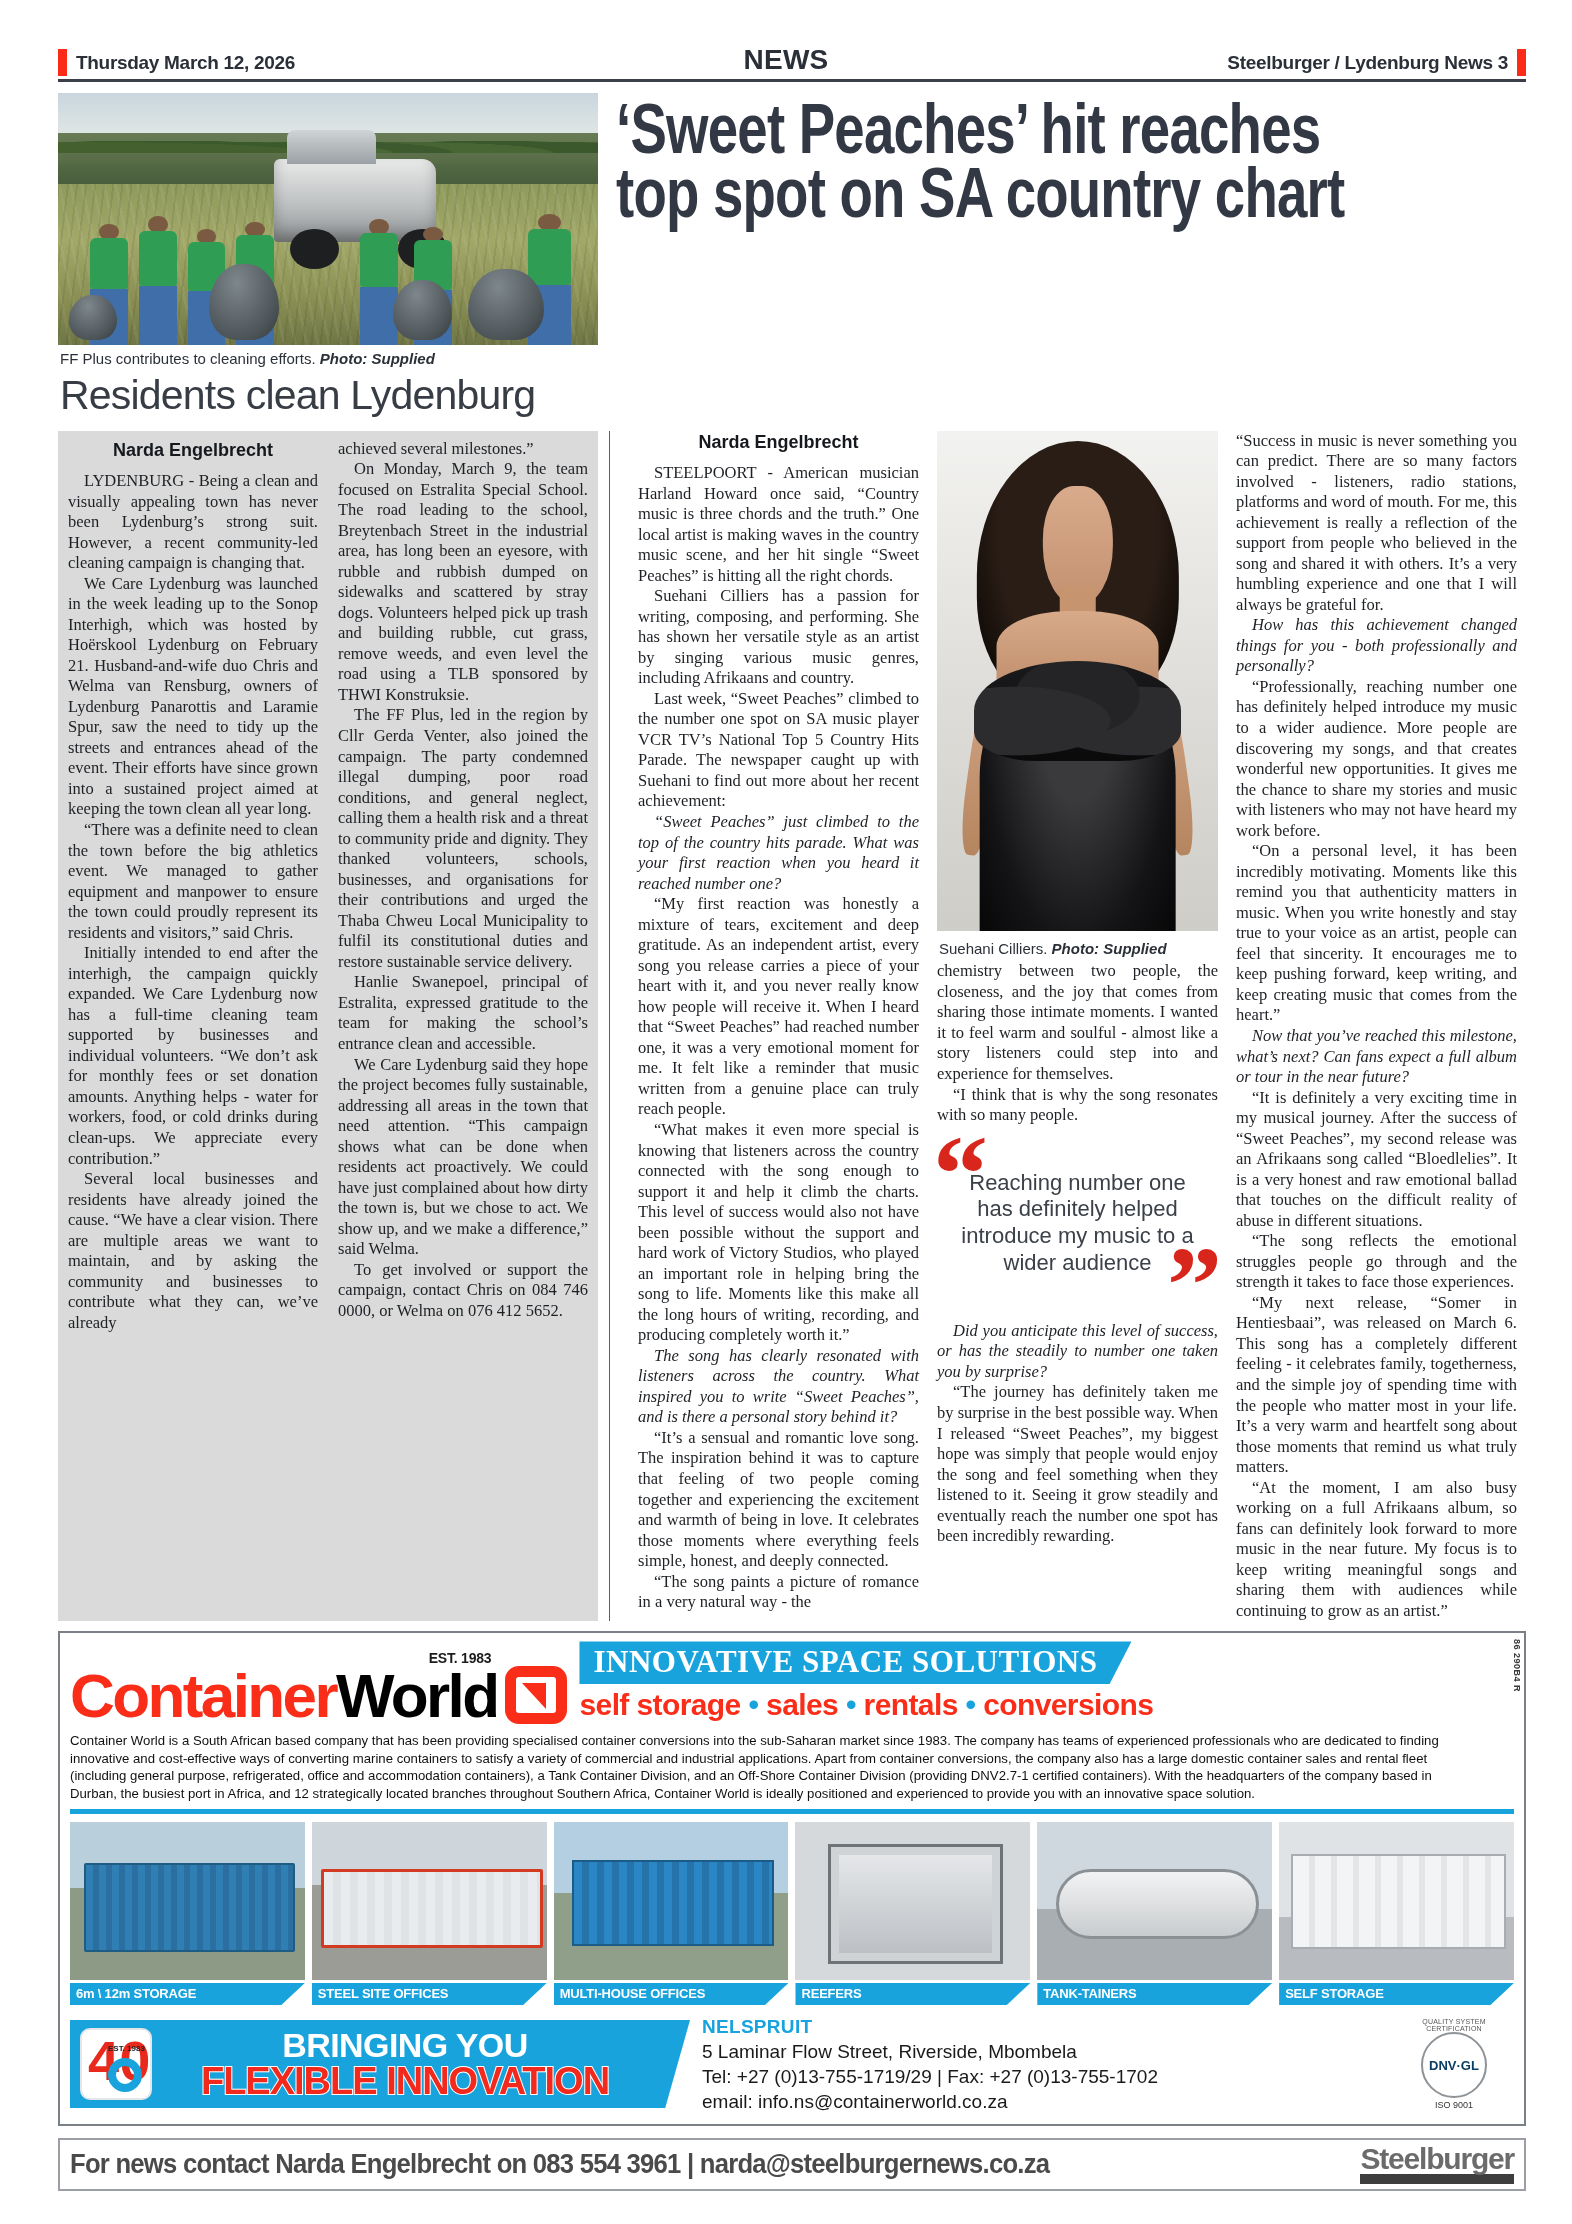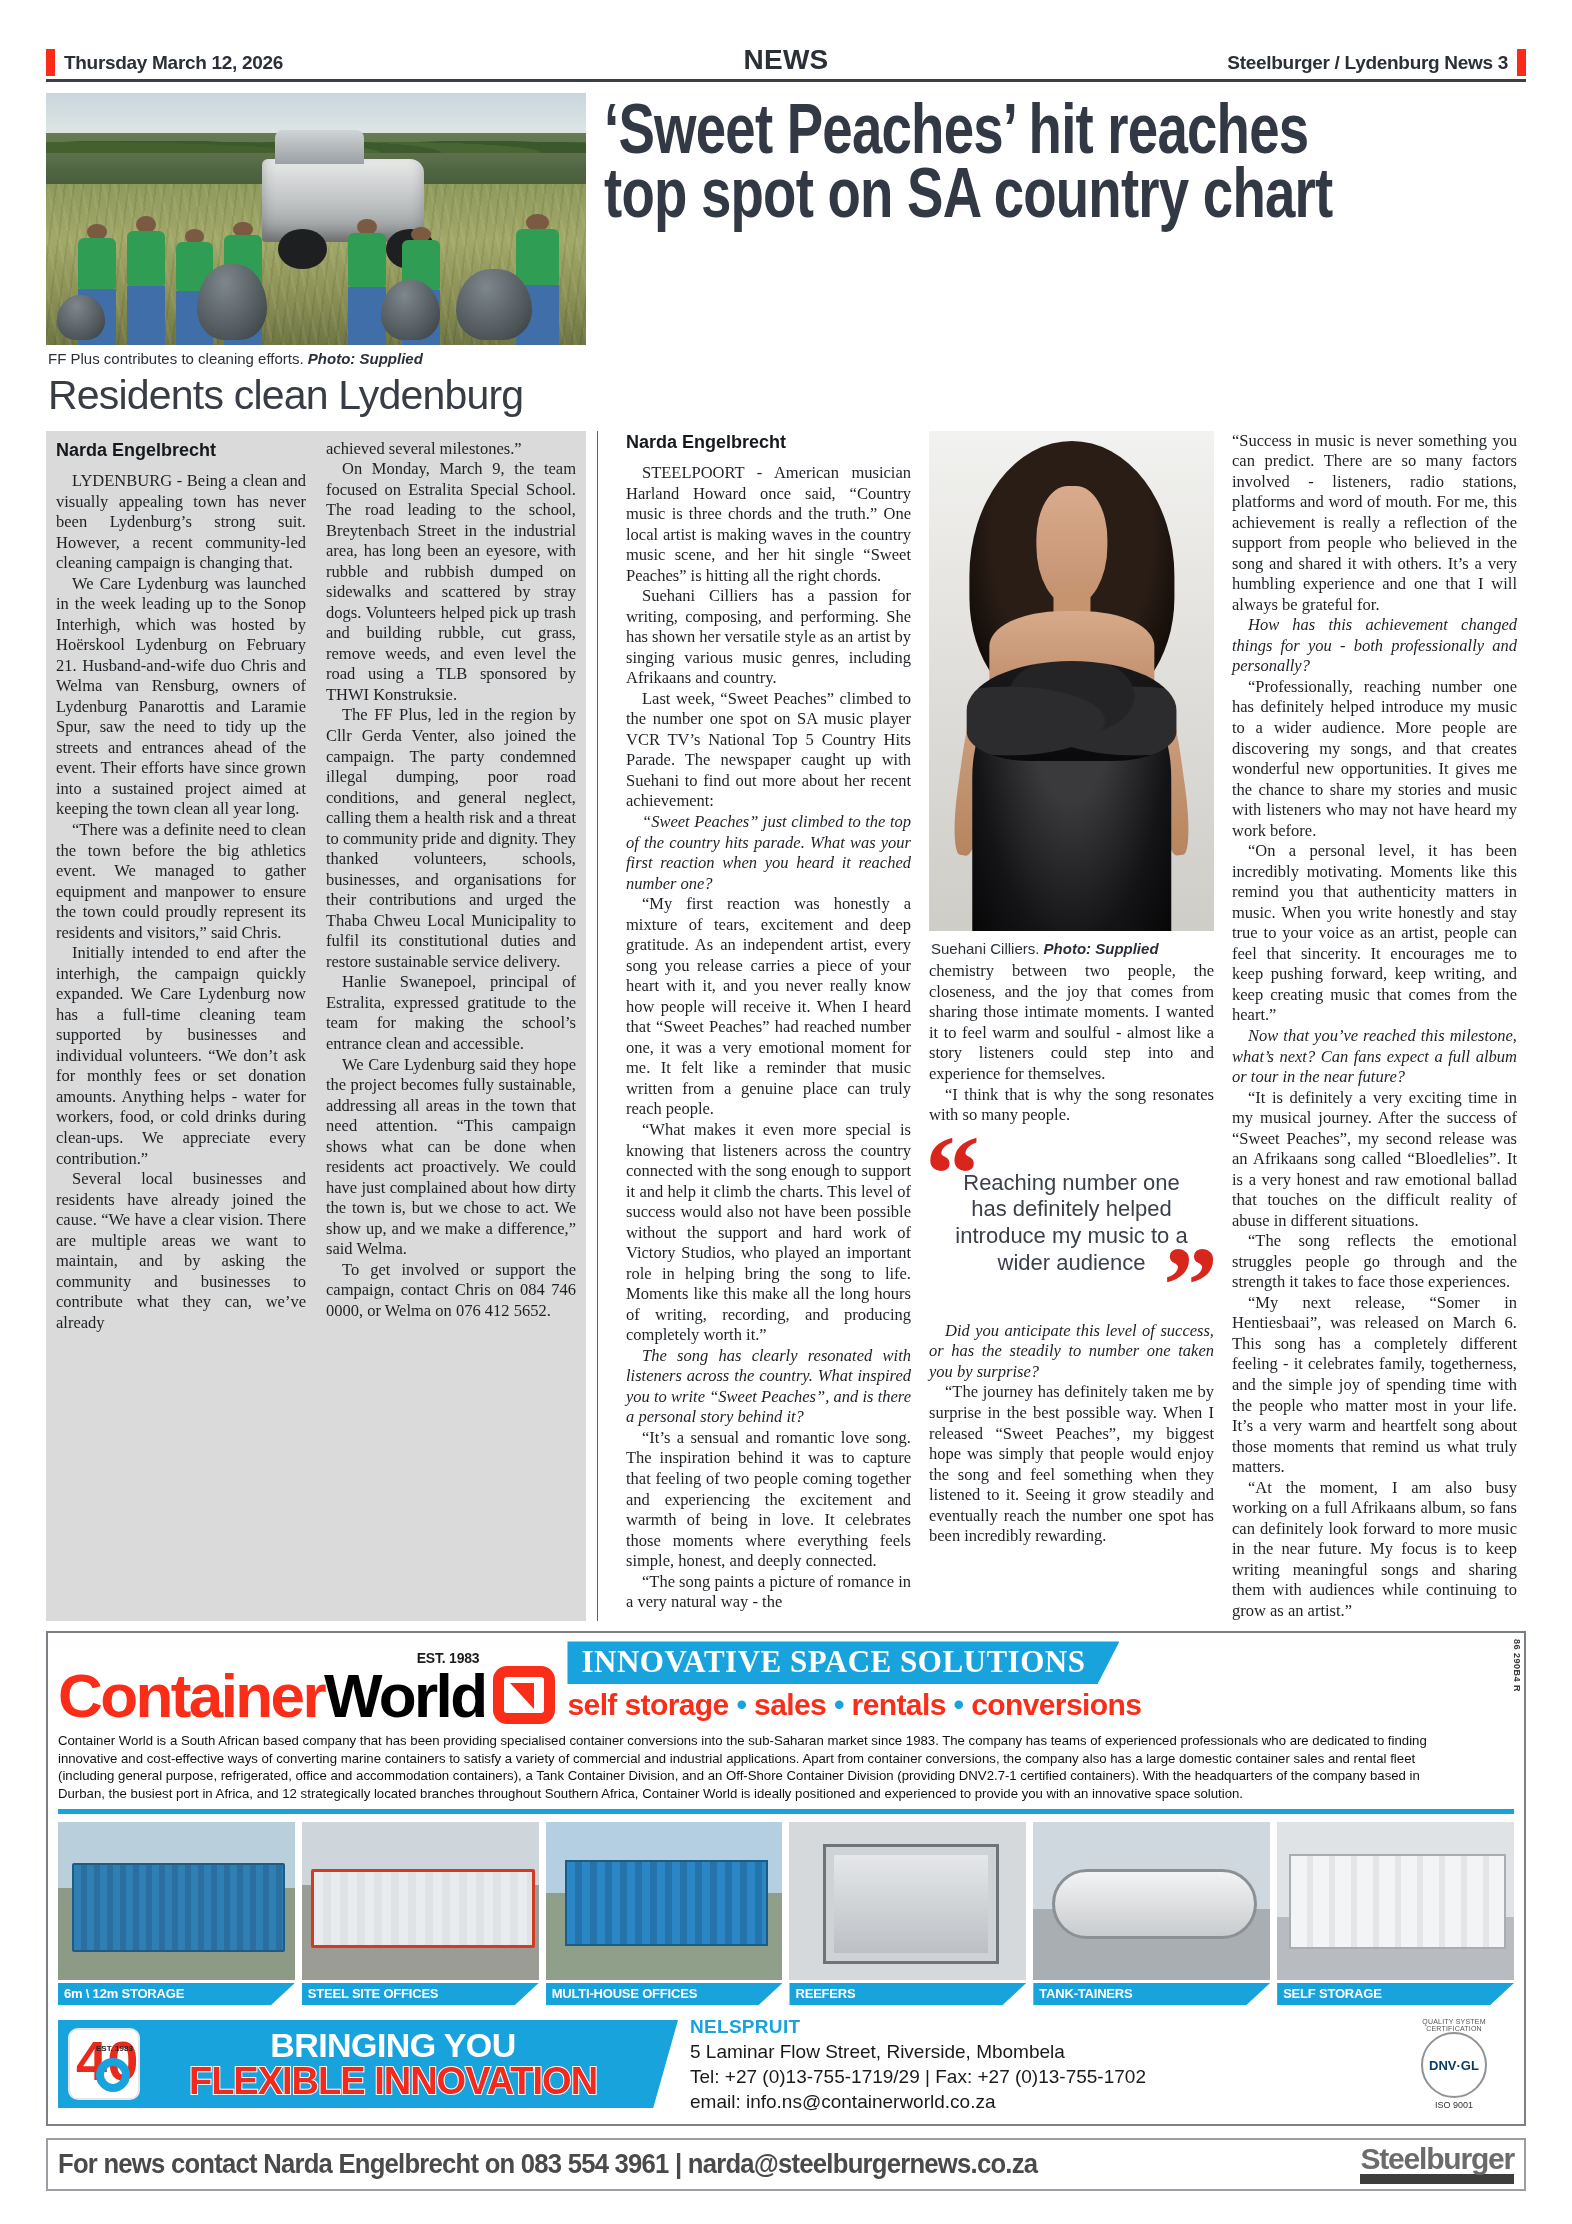--- a/index.html
+++ b/index.html
@@ -8,21 +8,21 @@
     background: #ffffff;
     font-family: "Liberation Serif", "DejaVu Serif", serif;
   }
   body { padding: 0; }
 
   .page {
     position: relative;
     width: 1572px;
     height: 2224px;
     background: #fff;
-    padding: 44px 46px 0 46px;
+    padding: 44px 46px 0 58px;
   }
 
   
   .masthead {
     display: flex;
     align-items: flex-end;
     justify-content: space-between;
     height: 38px;
     border-bottom: 3px solid #3a3f4a;
     padding-bottom: 3px;
@@ -181,21 +181,21 @@
     text-align: justify;
     hyphens: auto;
   }
   .col p { text-indent: 16px; margin: 0; }
   .col p.noindent { text-indent: 0; }
   .col p.it { font-style: italic; }
   .byline {
     font-family: "Liberation Sans", sans-serif;
     font-weight: bold;
     font-size: 18px;
-    text-align: left;
+    text-align: center;
     color: #15181c;
     text-indent: 0;
     margin-bottom: 10px;
   }
 
   .left-pack { width: 540px; flex: 0 0 540px; display: flex; padding: 8px 10px 10px 10px; }
   .left-pack .col { width: 50%; }
   .left-pack .col:first-child { padding-right: 10px; }
   .left-pack .col:last-child { padding-left: 10px; }
 

